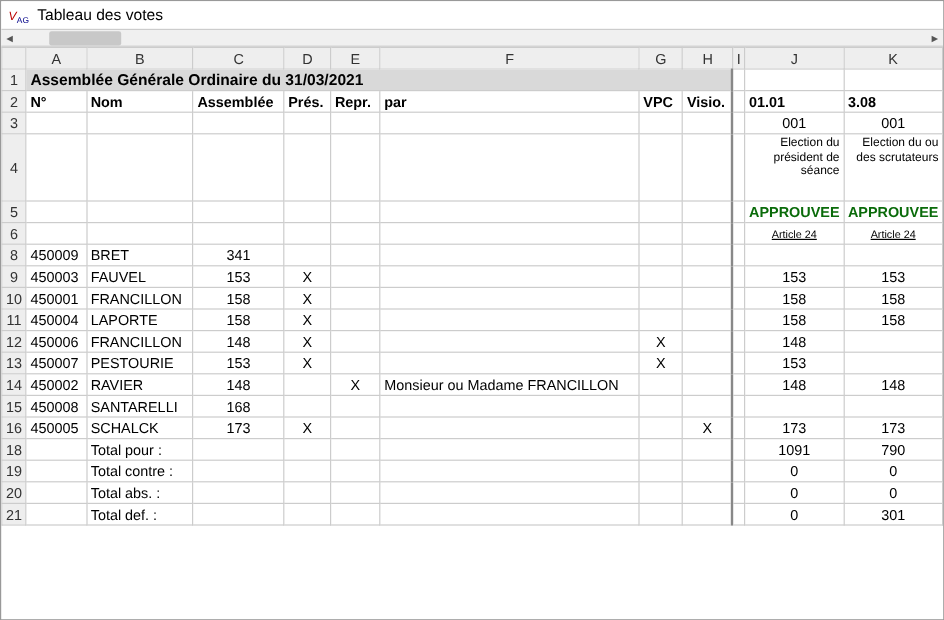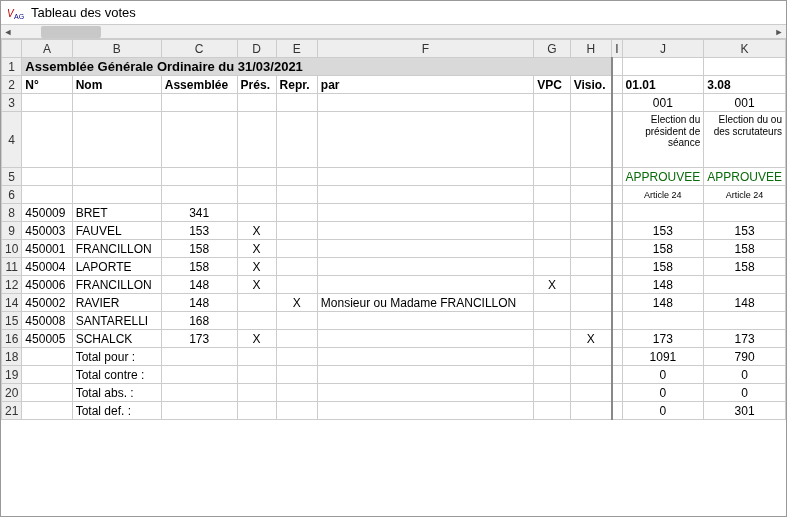--- a/index.html
+++ b/index.html
@@ -89,22 +89,22 @@
   tr.r5 td { height:18px; }
   tr.r6 td { height:14px; font-size:9px;}
 
   .title-row td.title {
     background:#d9d9d9;
     font-weight:bold;
     font-size:13px;
   }
   .hdr td { font-weight:bold; }
   .center { text-align:center; }
-  .approved { background:#7ee27e; font-size:9px; font-weight:normal; color:#0a6b0a; }
-  .article { font-size:9px; text-align:center;}
+  .approved { background:#7ee27e; font-size:9px; font-weight:bold; color:#0a6b0a; }
+  .article { font-size:9px; text-align:center;text-decoration:underline;}
   .green { background:#7ee27e; }
   .grey  { background:#bfbfbf; }
   .vsep { border-left:2px solid #888 !important; }
 </style>
 </head>
 <body>
 
 <div class="titlebar">
   <span class="logo">
     <svg width="18" height="14" viewBox="0 0 18 14">
@@ -295,20 +295,34 @@
           <td class="center">X</td>
     <td class="center"></td>
           <td class=""></td>
     <td class="center">X</td>
           <td class="center"></td>
     <td class="vsep"></td>
     <td class="center green">148</td>
           <td class="center grey"></td>
         </tr>
         <tr>
+          <th>13</th>
+    <td class="">450007</td>
+          <td class="">PESTOURIE</td>
+    <td class="center">153</td>
+          <td class="center">X</td>
+    <td class="center"></td>
+          <td class=""></td>
+    <td class="center">X</td>
+          <td class="center"></td>
+    <td class="vsep"></td>
+    <td class="center green">153</td>
+          <td class="center "></td>
+        </tr>
+        <tr>
           <th>14</th>
     <td class="">450002</td>
           <td class="">RAVIER</td>
     <td class="center">148</td>
           <td class="center"></td>
     <td class="center">X</td>
           <td class="">Monsieur ou Madame FRANCILLON</td>
     <td class="center"></td>
           <td class="center"></td>
     <td class="vsep"></td>

